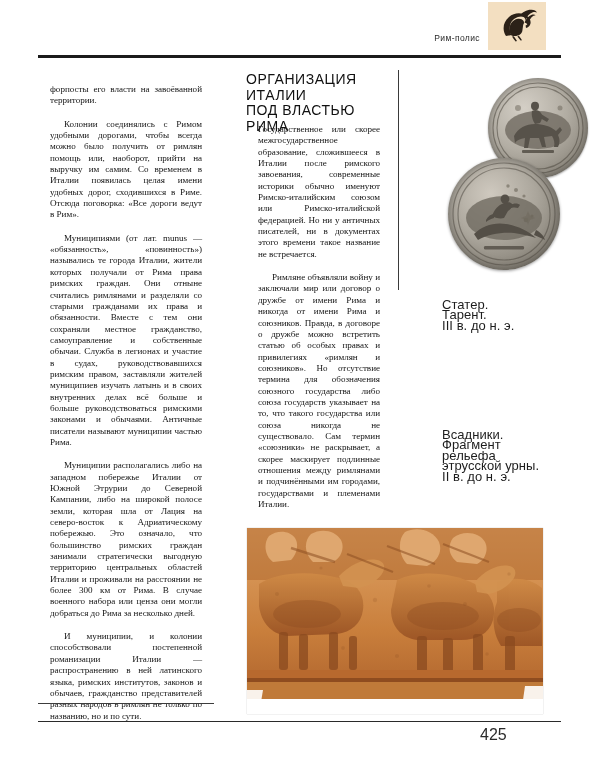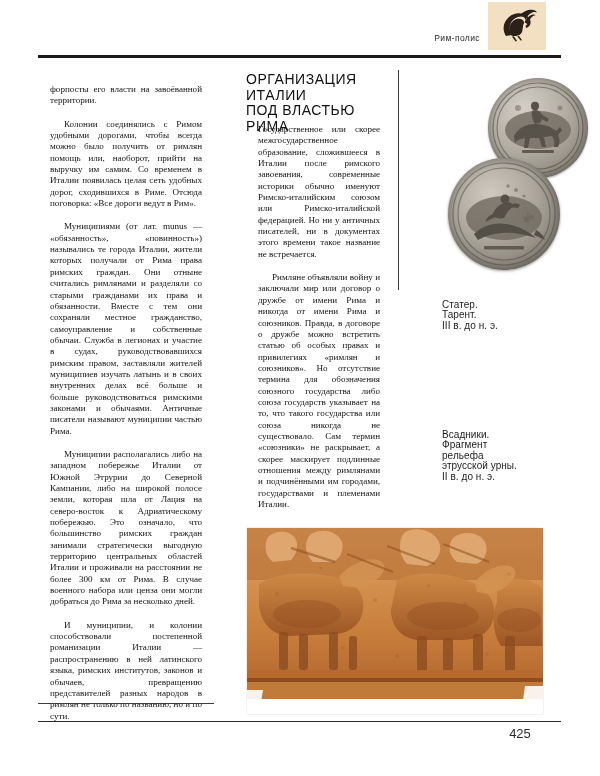--- a/index.html
+++ b/index.html
@@ -98,21 +98,21 @@
     line-height: 15.6px;
     letter-spacing: 0.55px;
     font-weight: 400;
     color: #101010;
   }
 
   
   .caption {
     position: absolute;
     font-family: "Liberation Sans", sans-serif;
-    font-size: 10px;
+    font-size: 13px;
     line-height: 10.4px;
     color: #1d1d1d;
     letter-spacing: 0.05px;
   }
   #caption-stater { top: 300px; left: 442px; width: 110px; }
   #caption-riders { top: 430px; left: 442px; width: 112px; }
 
   
   #col-rule {
     position: absolute;
@@ -176,23 +176,23 @@
     left: 38px;
     width: 523px;
     height: 1.4px;
     background: #2a2a2a;
   }
   #page-number {
     position: absolute;
     top: 726px;
     left: 480px;
     width: 80px;
-    text-align: center;
+    text-align: left;
     font-family: "Liberation Sans", sans-serif;
-    font-size: 13px;
+    font-size: 16px;
     color: #2a2a2a;
   }
   #left-col-rule {
     position: absolute;
     top: 703px;
     left: 38px;
     width: 176px;
     height: 1.2px;
     background: #3c3c3c;
   }
@@ -227,24 +227,24 @@
   <div id="header-rule"></div>
 </div>
 
 <div id="section-title">
   <div>ОРГАНИЗАЦИЯ ИТАЛИИ</div>
   <div>ПОД ВЛАСТЬЮ РИМА</div>
 </div>
 
 <div id="col-left" class="col">
   <p class="noindent">форпосты его власти на завоёванной территории.</p>
-  <p>Колонии соединялись с Римом удобными дорогами, чтобы всегда можно было получить от римлян помощь или, наоборот, прийти на выручку им самим. Со временем в Италии появилась целая сеть удобных дорог, сходившихся в Риме. Отсюда поговорка: «Все дороги ведут в Рим».</p>
+  <p>Колонии соединялись с Римом удобными дорогами, чтобы всегда можно было получить от римлян помощь или, наоборот, прийти на выручку им самим. Со временем в Италии появилась целая имени удобных дорог, сходившихся в Риме. Отсюда поговорка: «Все дороги ведут в Рим».</p>
   <p>Муниципиями (от лат. munus — «обязанность», «повинность») назывались те города Италии, жители которых получали от Рима права римских граждан. Они отныне считались римлянами и разделяли со старыми гражданами их права и обязанности. Вместе с тем они сохраняли местное гражданство, самоуправление и собственные обычаи. Служба в легионах и участие в судах, руководствовавшихся римским правом, заставляли жителей муниципиев изучать латынь и в своих внутренних делах всё больше и больше руководствоваться римскими законами и обычаями. Античные писатели называют муниципии частью Рима.</p>
   <p>Муниципии располагались либо на западном побережье Италии от Южной Этрурии до Северной Кампании, либо на широкой полосе земли, которая шла от Лация на северо-восток к Адриатическому побережью. Это означало, что большинство римских граждан занимали стратегически выгодную территорию центральных областей Италии и проживали на расстоянии не более 300 км от Рима. В случае военного набора или ценза они могли добраться до Рима за несколько дней.</p>
-  <p>И муниципии, и колонии способствовали постепенной романизации Италии — распространению в ней латинского языка, римских институтов, законов и обычаев, превращению представителей разных народов в римлян не только по названию, но и по сути.</p>
+  <p>И муниципии, и колонии способствовали постепенной романизации Италии — распространению в ней латинского языка, римских институтов, законов и обычаев, гражданство представителей разных народов в римлян не только по названию, но и по сути.</p>
 </div>
 <div id="left-col-rule"></div>
 
 <div id="col-right-top" class="col">
   <p class="noindent">Государственное или скорее межгосударственное образование, сложившееся в Италии после римского завоевания, современные историки обычно именуют Римско-италийским союзом или Римско-италийской федерацией. Но ни у античных писателей, ни в документах этого времени такое название не встречается.</p>
   <p>Римляне объявляли войну и заключали мир или договор о дружбе от имени Рима и никогда от имени Рима и союзников. Правда, в договоре о дружбе можно встретить статью об особых правах и привилегиях «римлян и союзников». Но отсутствие термина для обозначения союзного государства либо союза государств указывает на то, что такого государства или союза никогда не существовало. Сам термин «союзники» не раскрывает, а скорее маскирует подлинные отношения между римлянами и подчинёнными им городами, государствами и племенами Италии.</p>
 </div>
 
 <div id="col-rule"></div>
 

